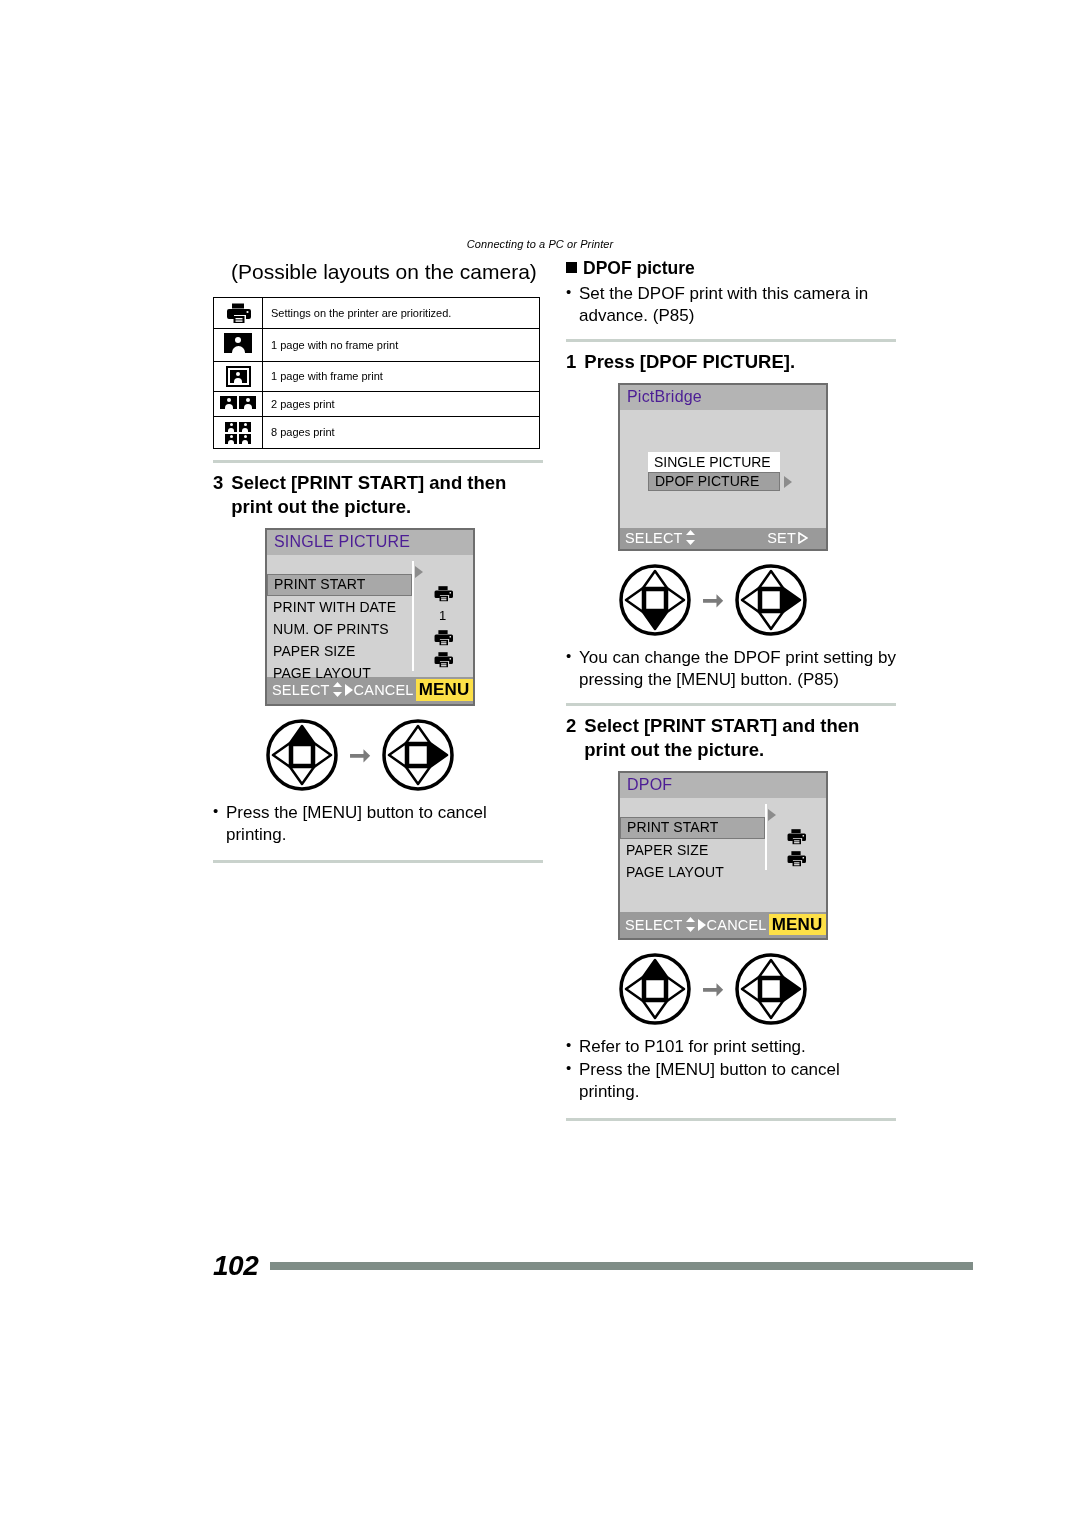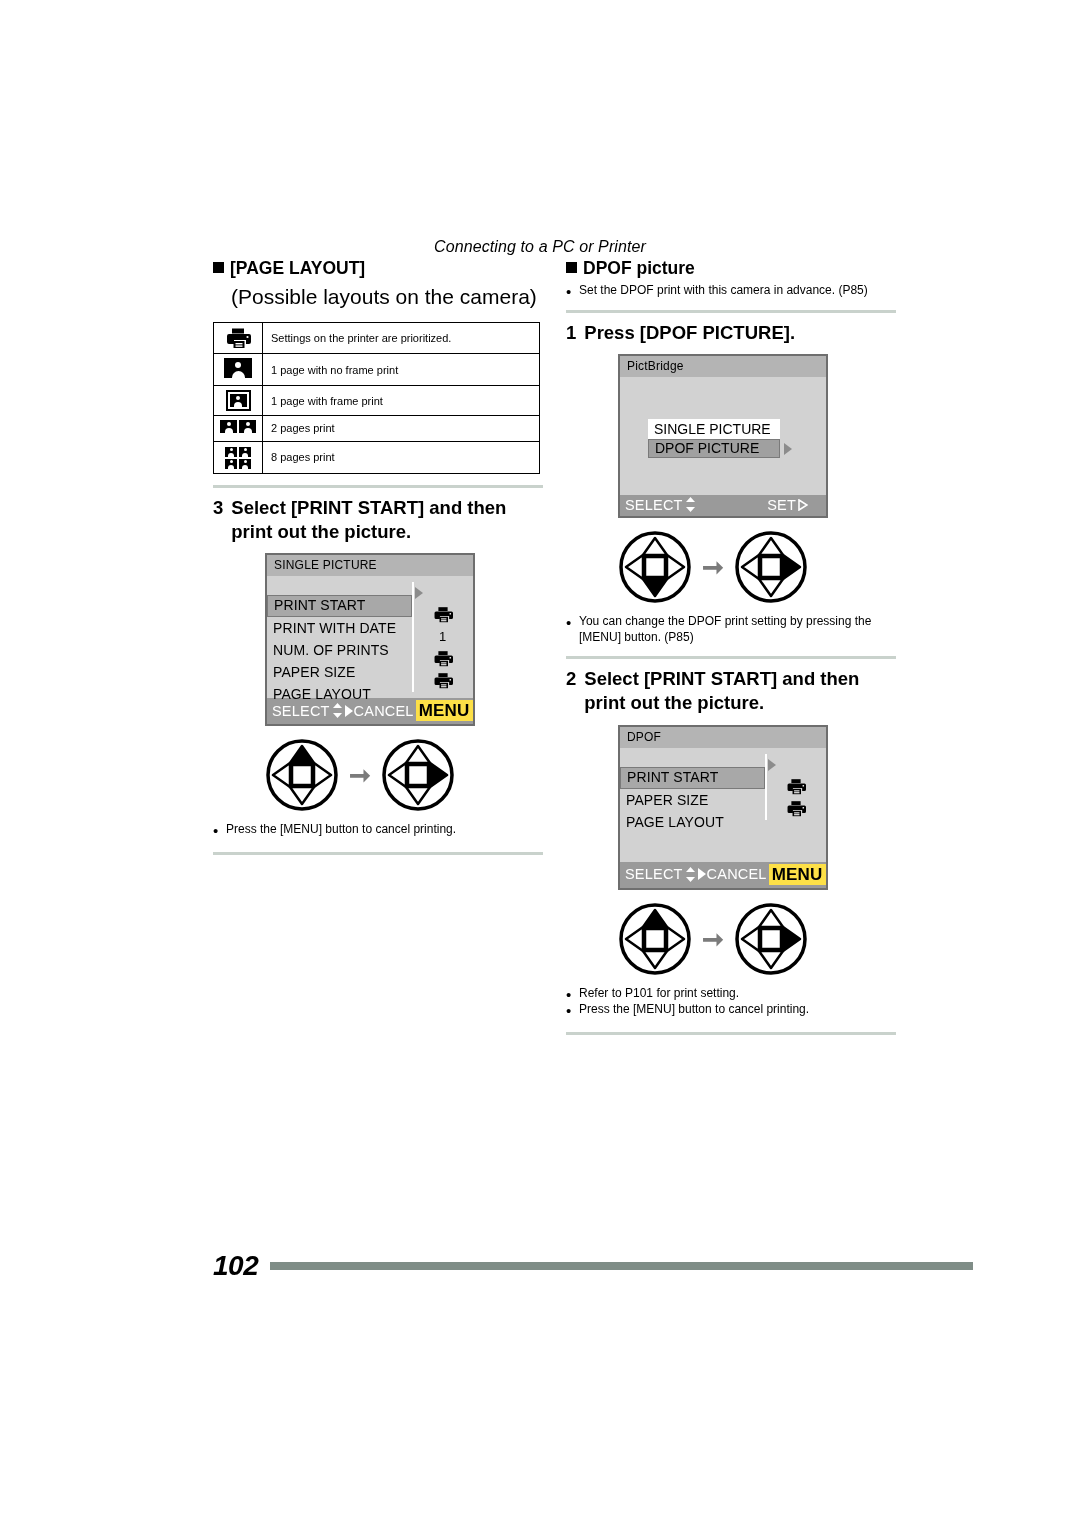--- a/index.html
+++ b/index.html
@@ -23,21 +23,21 @@
     height: 1526px;
   }
 
   
   .runhead {
     position: absolute;
     left: 0; top: 238px;
     width: 1080px;
     text-align: center;
     font-style: italic;
-    font-size: 16px;
+    font-size: 11px;
     letter-spacing: .1px;
   }
 
   
   .col-left {
     position: absolute;
     left: 213px; top: 258px;
     width: 330px;
   }
   .col-right {
@@ -65,21 +65,21 @@
     top: -1px;
   }
   .subnote {
     font-size: 21px;
     line-height: 1.3;
     margin: 0 0 12px 18px;
   }
 
   .bullet-list { margin: 0; padding: 0; list-style: none; }
   .bullet-list li {
-    font-size: 12px;
+    font-size: 17px;
     line-height: 1.32;
     padding-left: 13px;
     position: relative;
     margin-bottom: 0px;
   }
   .bullet-list li::before {
     content: "\2022";
     position: absolute;
     left: 0; top: -1px;
     font-size: 15px;
@@ -210,23 +210,23 @@
   
   .lcd {
     border: 2px solid #6e6e6e;
     background: #d2d2d2;
     width: 206px;
     position: relative;
     font-size: 13.5px;
   }
   .lcd-title {
     background: #b4b4b4;
-    color: #000000;
+    color: #4c1d95;
     padding: 3px 7px 4px 7px;
-    font-size: 12px;
+    font-size: 16px;
     letter-spacing: .2px;
   }
   .lcd-body {
     position: relative;
     background: #d2d2d2;
     padding: 0;
   }
   .lcd-gap { height: 6px; }
   .lcd-divider {
     position: absolute;
@@ -371,24 +371,20 @@
 </style>
 </head>
 <body>
 
 <div class="page">
 
   <div class="runhead">Connecting to a PC or Printer</div>
 
   <div class="col-left">
 
-    <div class="sq-head">
-      <span class="sq"></span>
-      <span>[PAGE LAYOUT]</span>
-    </div>
     <div class="subnote">(Possible layouts on the camera)</div>
 
     <table class="layout-table">
       <tbody>
           <tr>
         <td class="ic">
           <svg class="printer" width="26" height="22" viewBox="0 0 26 22">
             <rect x="7" y="1.5" width="12" height="5" fill="#000"></rect>
             <path d="M2 7 h22 a2 2 0 0 1 2 2 v6 a2 2 0 0 1 -2 2 h-3 v-4 h-12 v4 h-5 a2 2 0 0 1 -2 -2 v-6 a2 2 0 0 1 2 -2 z" fill="#000"></path>
             <rect x="8.5" y="14" width="11" height="7" fill="#000"></rect>

